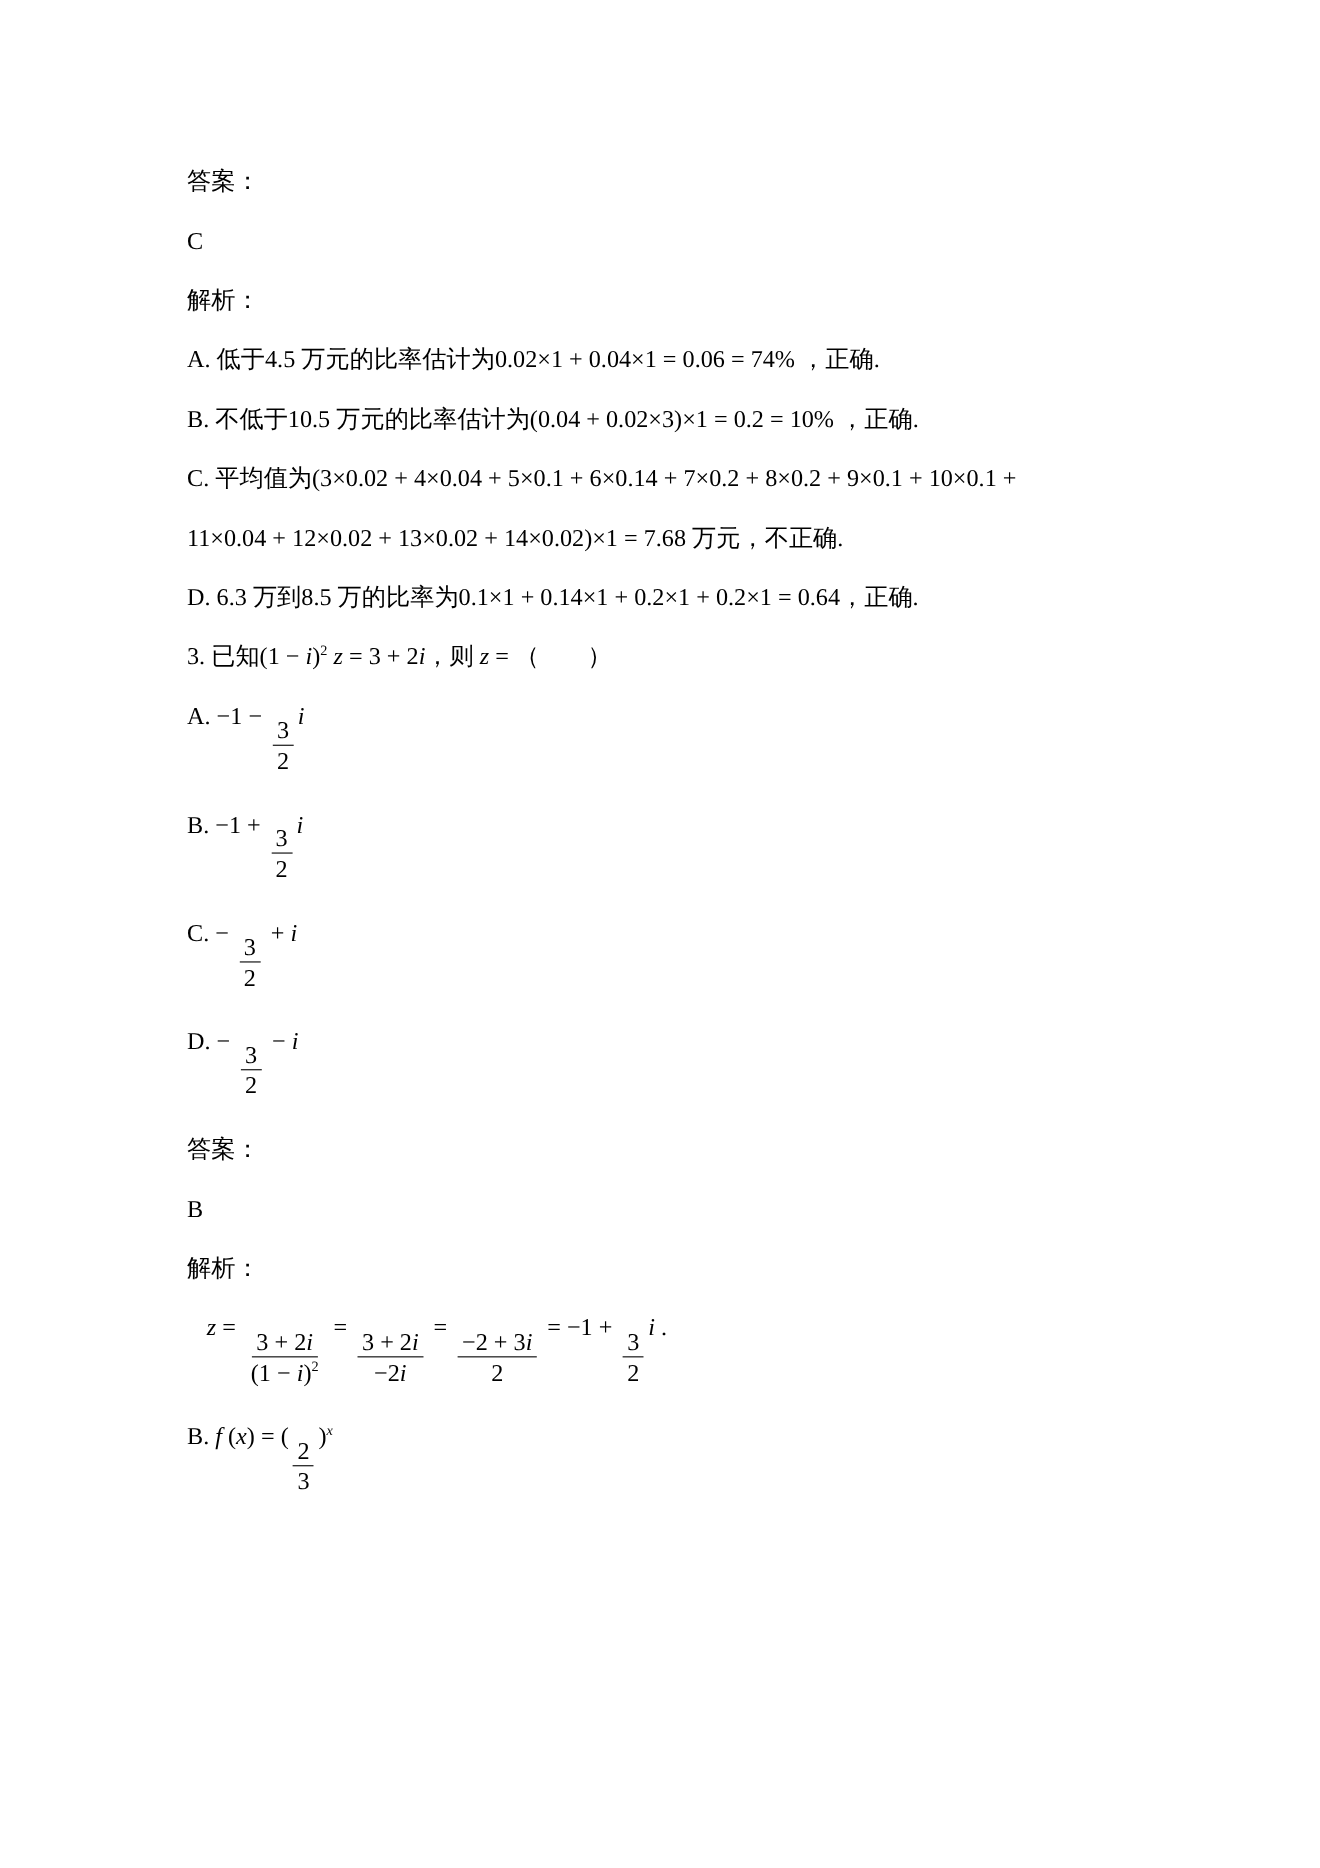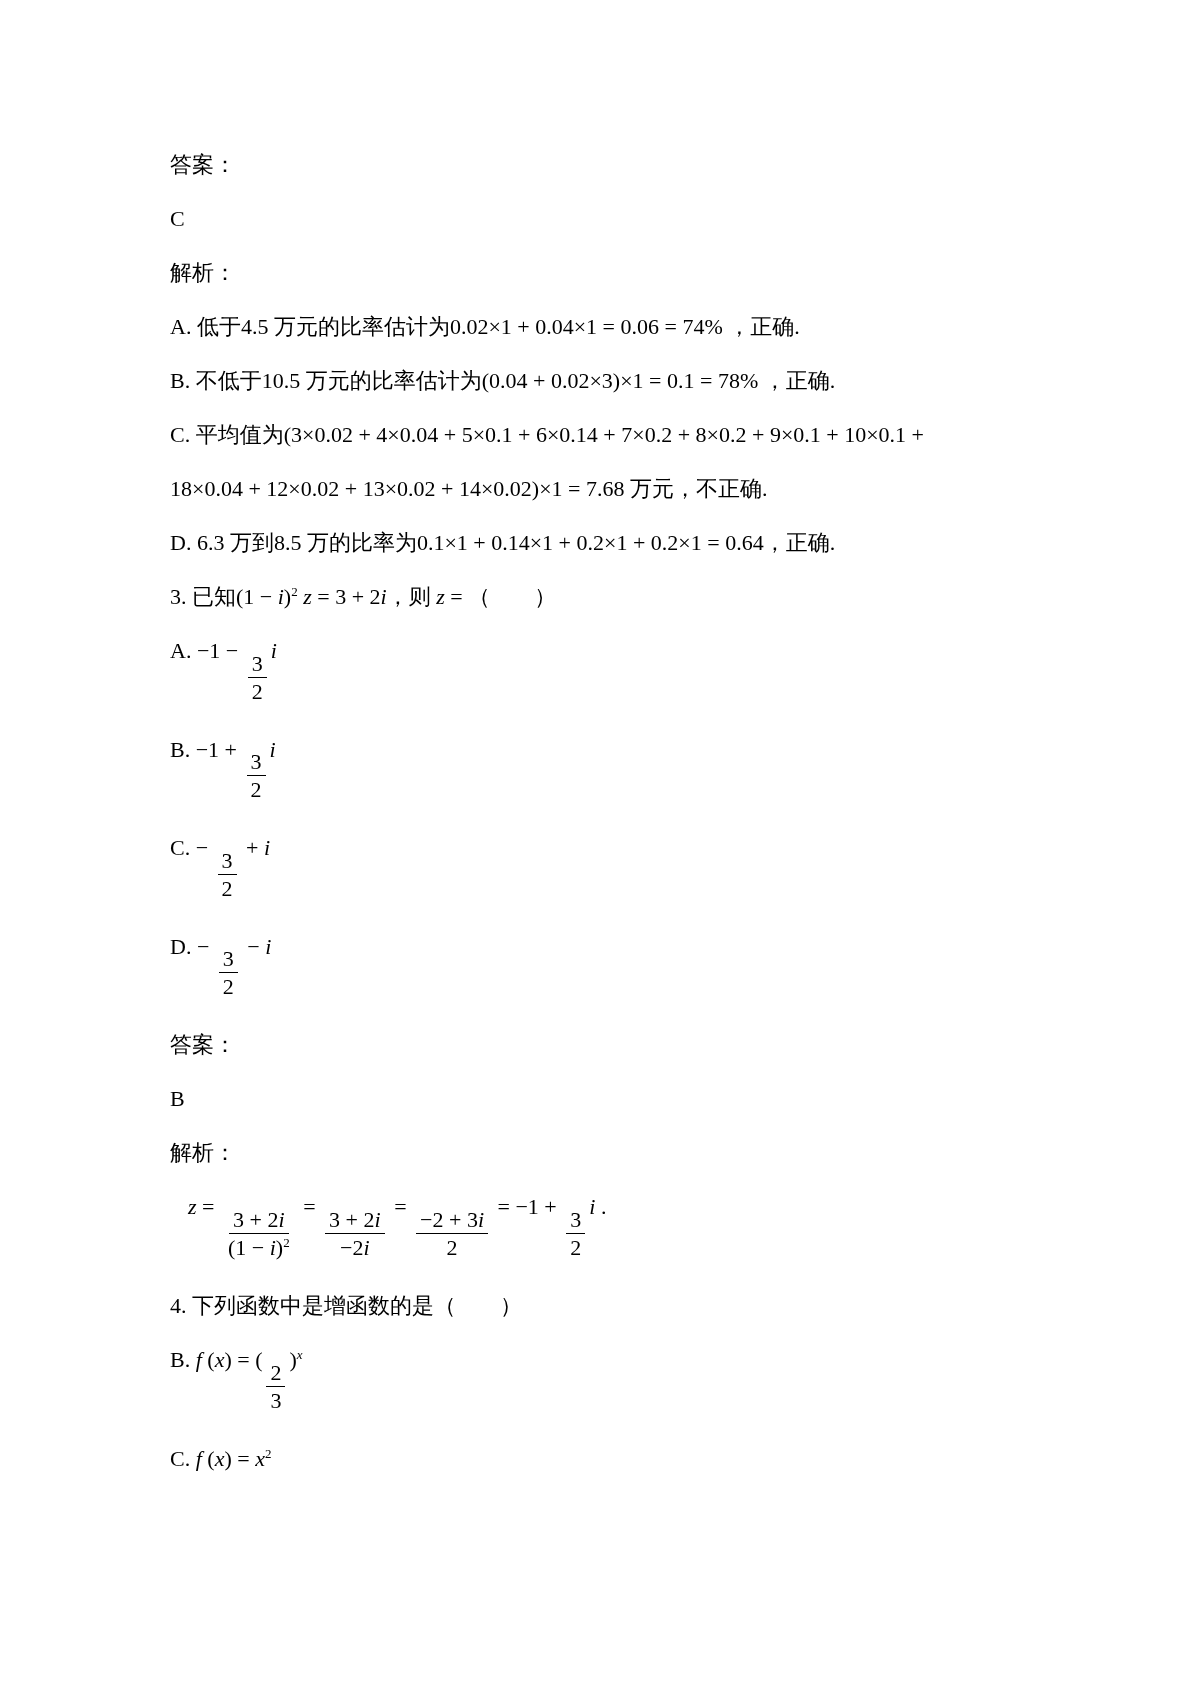--- a/index.html
+++ b/index.html
@@ -73,23 +73,23 @@
 </style>
 </head>
 <body>
 
 <div class="page">
   <div class="content">
       <div class="line text"><span class="tx">答案：</span></div>
       <div class="line text"><span class="tx">C</span></div>
       <div class="line text"><span class="tx">解析：</span></div>
       <div class="line text"><span class="tx">A. 低于4.5 万元的比率估计为</span><span class="m">0.02×1 + 0.04×1 = 0.06 = 74%</span><span class="tx"> ，正确.</span></div>
-      <div class="line text"><span class="tx">B. 不低于10.5 万元的比率估计为</span><span class="m">(0.04 + 0.02×3)×1 = 0.1 = 78%</span><span class="tx"> ，正确.</span></div>
+      <div class="line text"><span class="tx">B. 不低于10.5 万元的比率估计为</span><span class="m">(0.04 + 0.02×3)×1 = 0.2 = 10%</span><span class="tx"> ，正确.</span></div>
       <div class="line text"><span class="tx">C. 平均值为</span><span class="m">(3×0.02 + 4×0.04 + 5×0.1 + 6×0.14 + 7×0.2 + 8×0.2 + 9×0.1 + 10×0.1 +</span></div>
-      <div class="line text"><span class="m">18×0.04 + 12×0.02 + 13×0.02 + 14×0.02)×1 = 7.68</span><span class="tx"> 万元，不正确.</span></div>
+      <div class="line text"><span class="m">11×0.04 + 12×0.02 + 13×0.02 + 14×0.02)×1 = 7.68</span><span class="tx"> 万元，不正确.</span></div>
       <div class="line text"><span class="tx">D. 6.3 万到8.5 万的比率为</span><span class="m">0.1×1 + 0.14×1 + 0.2×1 + 0.2×1 = 0.64</span><span class="tx">，正确.</span></div>
       <div class="line text"><span class="tx">3. 已知</span><span class="m">(1 − </span><span class="m it">i</span><span class="m">)</span><sup class="sp">2</sup><span class="m"> </span><span class="m it">z</span><span class="m"> = 3 + 2</span><span class="m it">i</span><span class="tx">，则 </span><span class="m it">z</span><span class="m"> = </span><span class="tx">（　　）</span></div>
       <div class="line tall"><span class="tx">A. </span><span class="m">−1 − </span><span class="frac">
           <span class="num"><span class="m">3</span></span>
           <span class="den"><span class="m">2</span></span>
         </span><span class="m it">i</span></div>
       <div class="line tall"><span class="tx">B. </span><span class="m">−1 + </span><span class="frac">
           <span class="num"><span class="m">3</span></span>
           <span class="den"><span class="m">2</span></span>
         </span><span class="m it">i</span></div>
@@ -110,20 +110,18 @@
         </span><span class="m"> = </span><span class="frac">
           <span class="num"><span class="m">3 + 2</span><span class="m it">i</span></span>
           <span class="den"><span class="m">−2</span><span class="m it">i</span></span>
         </span><span class="m"> = </span><span class="frac">
           <span class="num"><span class="m">−2 + 3</span><span class="m it">i</span></span>
           <span class="den"><span class="m">2</span></span>
         </span><span class="m"> = −1 + </span><span class="frac">
           <span class="num"><span class="m">3</span></span>
           <span class="den"><span class="m">2</span></span>
         </span><span class="m it">i</span><span class="m"> .</span></div>
-      <div class="line text"><span class="tx">4. 下列函数中是增函数的是（　　）</span></div>
       <div class="line tall"><span class="tx">B. </span><span class="m it">f</span><span class="m"> (</span><span class="m it">x</span><span class="m">) = (</span><span class="frac">
           <span class="num"><span class="m">2</span></span>
           <span class="den"><span class="m">3</span></span>
         </span><span class="m">)</span><sup class="sp it">x</sup></div>
-      <div class="line text"><span class="tx">C. </span><span class="m it">f</span><span class="m"> (</span><span class="m it">x</span><span class="m">) = </span><span class="m it">x</span><sup class="sp">2</sup></div>
     </div>
 </div>
 
 </body></html>

